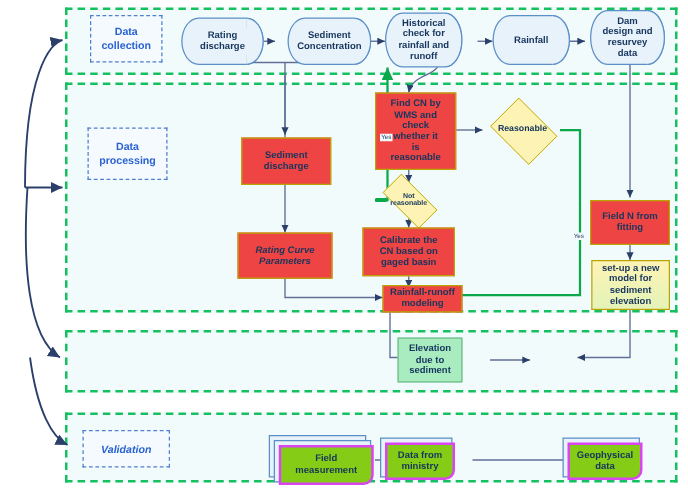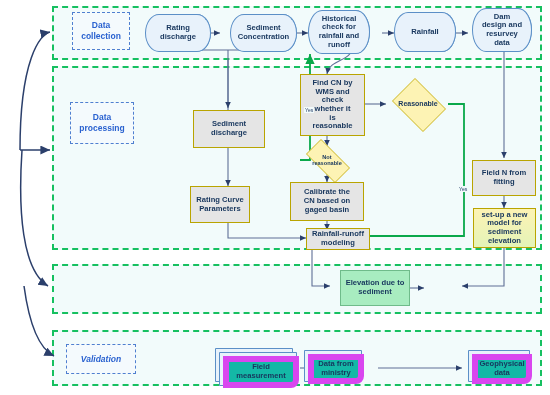--- a/index.html
+++ b/index.html
@@ -50,34 +50,34 @@
     border-radius:14px/50%;
   }
   .cyl .lbl{position:relative;z-index:2;}
   .cyl:before{
     content:"";position:absolute;right:-1px;top:-1px;bottom:-1px;width:13px;
     border:1px solid #5b8fc7;border-left:none;
     border-radius:0 14px 14px 0/0 50% 50% 0;
     background:#e8f2fb;
   }
   .proc{
-    background:#e5e5e5;
+    background:#ef4444;
     border:1px solid #b9a400;
   }
   .proc-green{
     background:#a8ecc0;
     border:1px solid #6fbb8a;
   }
   .proc-lime{
     background:linear-gradient(180deg,#fdf3b4 0%,#e4f3b8 100%);
     border:1px solid #b9a400;
   }
   .doc{
-    background:#14b8a6;
-    border:6px solid #d946ef;
+    background:#84cc16;
+    border:2px solid #d946ef;
     position:absolute;
   }
   .doc .lbl{position:relative;z-index:3;}
   .docstack{position:absolute;}
   .docstack .sheet{
     position:absolute;background:#e8f2fb;border:1px solid #5b8fc7;
   }
   .diamond{
     position:absolute;
   }
@@ -476,21 +476,21 @@
     <div class="dshape"></div>
     <div class="lbl" style="white-space:pre-line;font-size:5.6px">Not
 reasonable</div>
   </div>
 
   <div class="node proc" style="left:472px;top:160px;width:64px;height:36px;">
     <span style="white-space:pre-line">Field N from
 fitting</span>
   </div>
 
-  <div class="node proc" style="left:190px;top:186px;width:60px;height:37px;">
+  <div class="node proc" style="left:190px;top:186px;width:76px;height:37px;font-style:italic;">
     <span style="white-space:pre-line">Rating Curve
 Parameters</span>
   </div>
 
   <div class="node proc" style="left:290px;top:182px;width:74px;height:39px;">
     <span style="white-space:pre-line">Calibrate the
 CN based on
 gaged basin</span>
   </div>
 
@@ -499,21 +499,21 @@
 modeling</span>
   </div>
 
   <div class="node proc-lime" style="left:473px;top:208px;width:63px;height:40px;">
     <span style="white-space:pre-line">set-up a new
 model for
 sediment
 elevation</span>
   </div>
 
-  <div class="node proc-green" style="left:340px;top:270px;width:70px;height:36px;">
+  <div class="node proc-green" style="left:318px;top:270px;width:52px;height:36px;">
     <span style="white-space:pre-line">Elevation due to
 sediment</span>
   </div>
 
 
   <div class="docstack" style="left:215px;top:348px;width:86px;height:40px;">
     <div class="sheet" style="left:0;top:0;width:76px;height:32px;border-radius:0 0 6px 0;"></div>
     <div class="sheet" style="left:4px;top:4px;width:76px;height:32px;border-radius:0 0 6px 0;"></div>
     <div class="node doc" style="left:8px;top:8px;width:76px;height:32px;font-size:7.6px;border-radius:0 0 8px 0;">
       <span class="lbl" style="white-space:pre-line">Field
@@ -522,21 +522,21 @@
   </div>
 
   <div class="docstack" style="left:304px;top:350px;width:62px;height:36px;">
     <div class="sheet" style="left:0;top:0;width:56px;height:30px;border-radius:0 0 6px 0;"></div>
     <div class="node doc" style="left:4px;top:4px;width:56px;height:30px;font-size:7.6px;border-radius:0 0 8px 0;">
       <span class="lbl" style="white-space:pre-line">Data from
 ministry</span>
     </div>
   </div>
 
-  <div class="docstack" style="left:468px;top:350px;width:66px;height:36px;">
+  <div class="docstack" style="left:450px;top:350px;width:66px;height:36px;">
     <div class="sheet" style="left:0;top:0;width:60px;height:30px;border-radius:0 0 6px 0;"></div>
     <div class="node doc" style="left:4px;top:4px;width:60px;height:30px;font-size:7.6px;border-radius:0 0 8px 0;">
       <span class="lbl" style="white-space:pre-line">Geophysical
 data</span>
     </div>
   </div>
 
   <div class="edge-label" style="left:304px;top:107px;">Yes</div>
   <div class="edge-label" style="left:458px;top:186px;">Yes</div>
 

